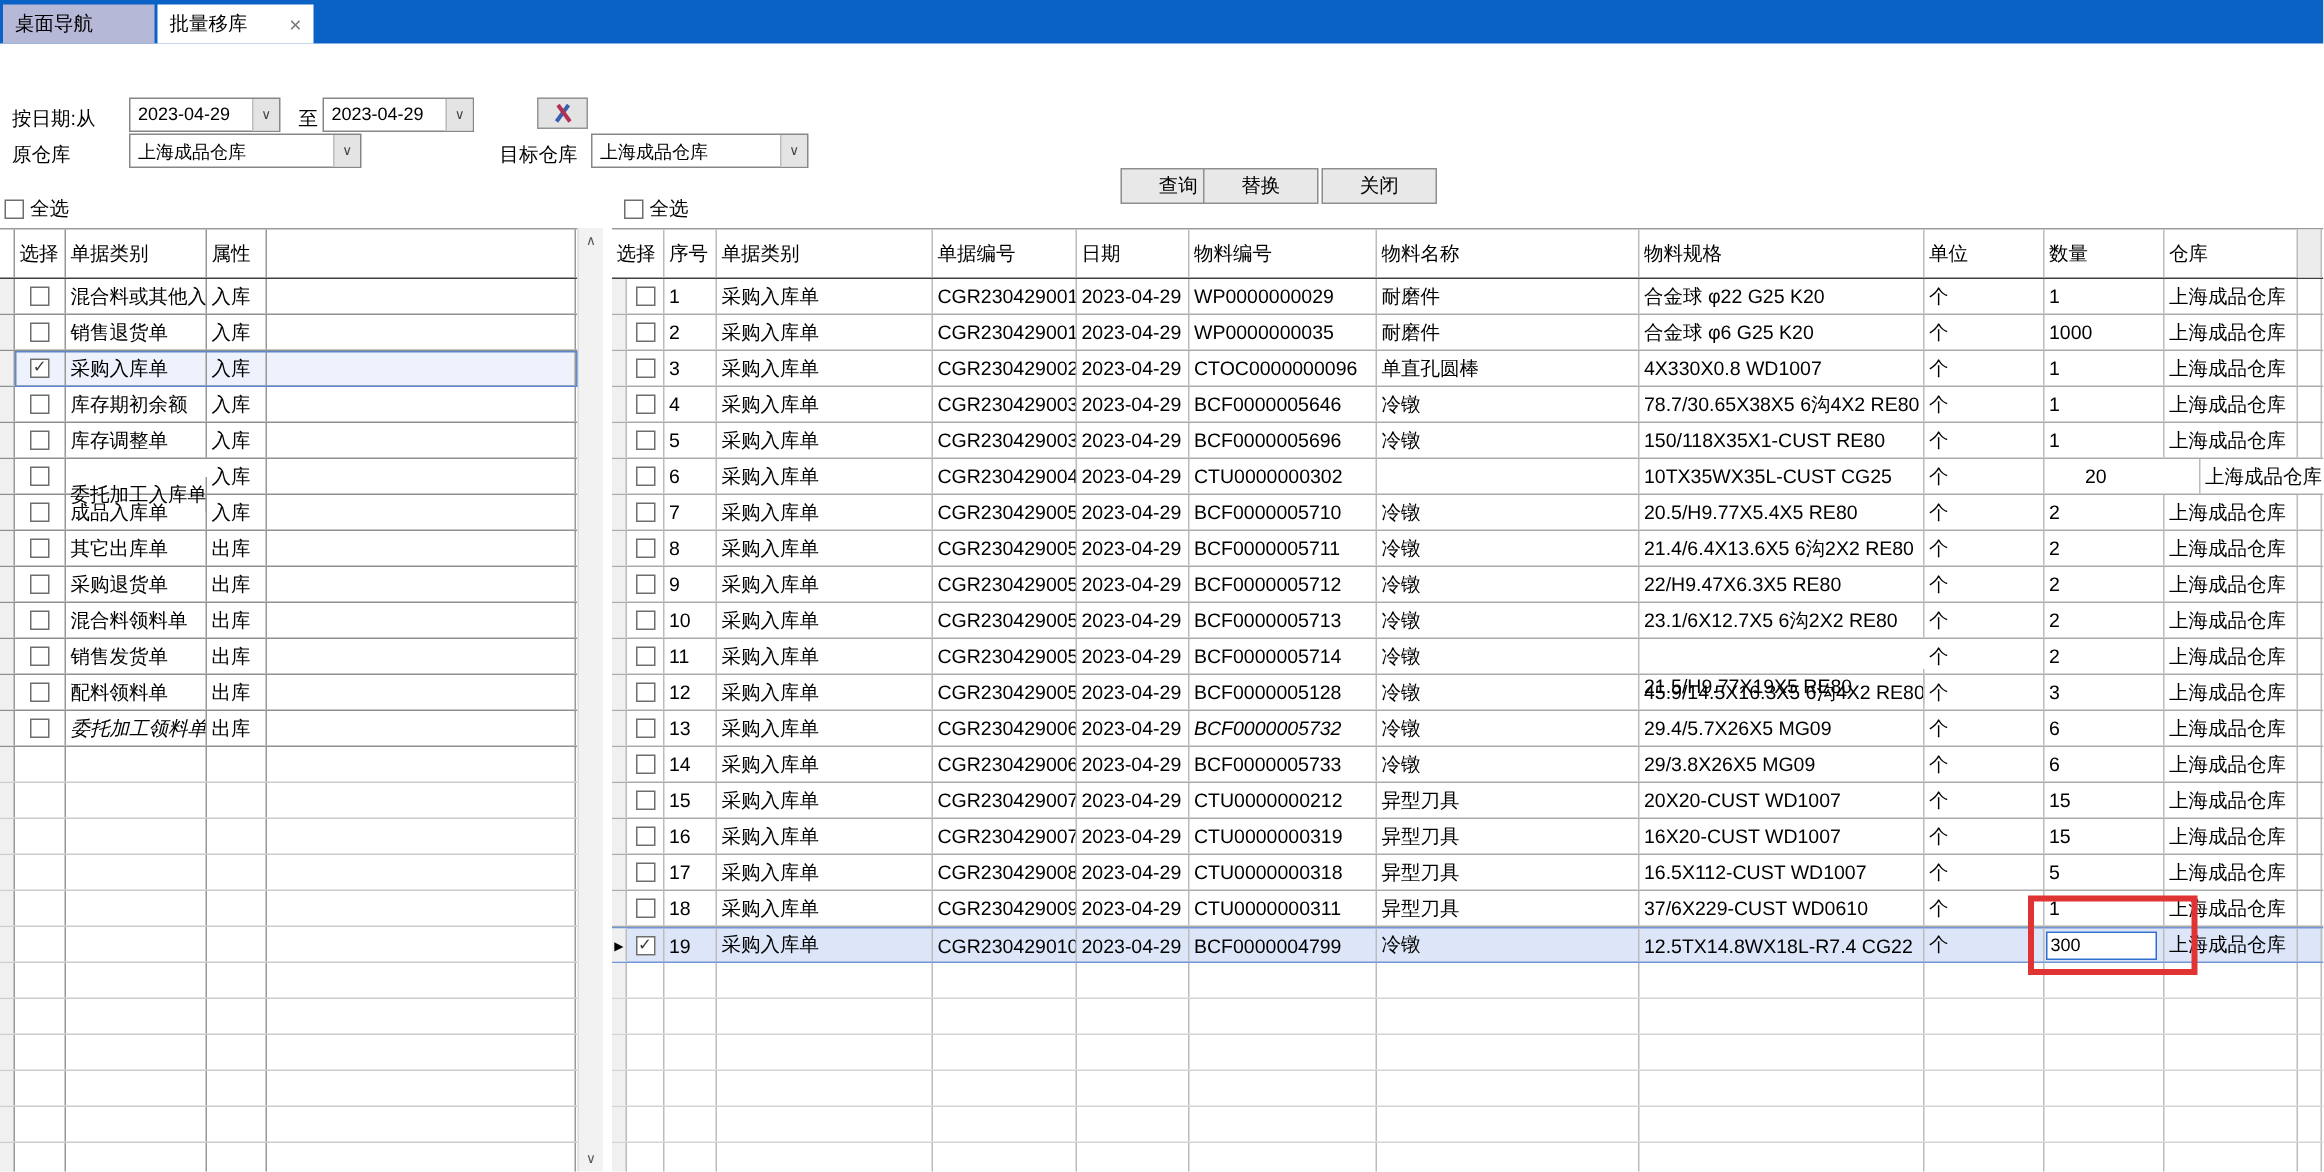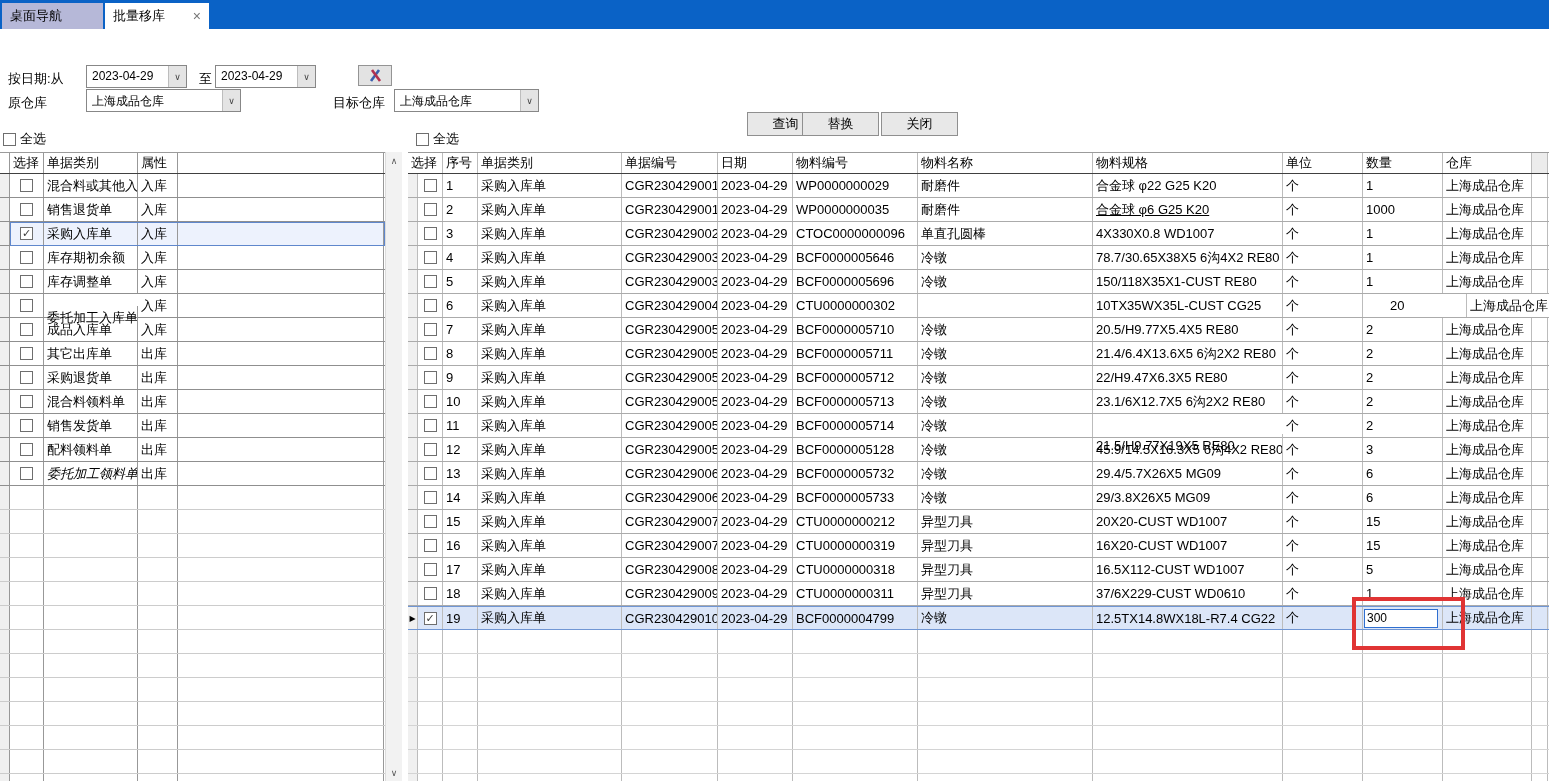--- a/index.html
+++ b/index.html
@@ -27,21 +27,21 @@
   .ibtn{width:34px;height:21px;background:#e3e3e3;border:1px solid #949494;
         display:flex;align-items:center;justify-content:center;box-sizing:border-box}
   .abtn{position:absolute;top:112px;width:77px;height:24px;background:#e8e8e8;border:1px solid #8f8f8f;
         font-size:13px;text-align:center;line-height:22px;box-sizing:border-box}
   .chkrow{position:absolute;display:flex;align-items:center;gap:4px;font-size:13px}
   .cb{width:13px;height:13px;border:1px solid #6e6e6e;background:#fff;box-sizing:border-box;
       font-size:11px;line-height:11px;text-align:center;color:#3a3a3a;flex:0 0 auto}
 
   
   .tbl{position:absolute;top:152px;font-size:13px}
-  .hrow{display:flex;height:22px;border-top:1px solid #9b9b9b;border-bottom:1px solid #404040;
+  .hrow{display:flex;height:34px;border-top:1px solid #9b9b9b;border-bottom:1px solid #404040;
         box-sizing:border-box;background:#fff}
   .hrow .c{border-right:none}
   .row{display:flex;height:24px;box-sizing:border-box;position:relative}
   .c{box-sizing:border-box;height:100%;overflow:hidden;white-space:nowrap;
      padding:0 3px;display:flex;align-items:center;flex:0 0 auto}
   .ind{background:#f0f0f0;padding:0;justify-content:center;font-size:8px}
 
   
   .ltbl{left:0;width:385px}
   .ltbl .c{border-right:1px solid #989898}
@@ -399,21 +399,21 @@
         <div class="c ind" style="width: 10px;"></div>
         <div class="c" style="width: 25px; justify-content: center;">
           <span class="cb"></span>
         </div>
         <div class="c" style="width: 35px;">2</div>
         <div class="c" style="width: 144px;">采购入库单</div>
         <div class="c" style="width: 96px;">CGR230429001</div>
         <div class="c" style="width: 75px;">2023-04-29</div>
         <div class="c" style="width: 125px;">WP0000000035</div>
         <div class="c" style="width: 175px;">耐磨件</div>
-        <div class="c" style="width: 190px; text-decoration: underline;">合金球 φ6 G25 K20</div>
+        <div class="c" style="width: 190px;">合金球 φ6 G25 K20</div>
         <div class="c" style="width: 80px;">个</div>
         <div class="c" style="width: 80px;">1000</div>
         <div class="c" style="width: 89px;">上海成品仓库</div>
         <div class="c" style="width: 16px;"></div>
       </div>
       <div class="row">
         <div class="c ind" style="width: 10px;"></div>
         <div class="c" style="width: 25px; justify-content: center;">
           <span class="cb"></span>
         </div>
@@ -584,21 +584,21 @@
       </div>
       <div class="row">
         <div class="c ind" style="width: 10px;"></div>
         <div class="c" style="width: 25px; justify-content: center;">
           <span class="cb"></span>
         </div>
         <div class="c" style="width: 35px;">13</div>
         <div class="c" style="width: 144px;">采购入库单</div>
         <div class="c" style="width: 96px;">CGR230429006</div>
         <div class="c" style="width: 75px;">2023-04-29</div>
-        <div class="c" style="width: 125px;">BCF0000005732</div>
+        <div class="c" style="width: 125px; font-style: italic;">BCF0000005732</div>
         <div class="c" style="width: 175px;">冷镦</div>
         <div class="c" style="width: 190px;">29.4/5.7X26X5 MG09</div>
         <div class="c" style="width: 80px;">个</div>
         <div class="c" style="width: 80px;">6</div>
         <div class="c" style="width: 89px;">上海成品仓库</div>
         <div class="c" style="width: 16px;"></div>
       </div>
       <div class="row">
         <div class="c ind" style="width: 10px;"></div>
         <div class="c" style="width: 25px; justify-content: center;">

